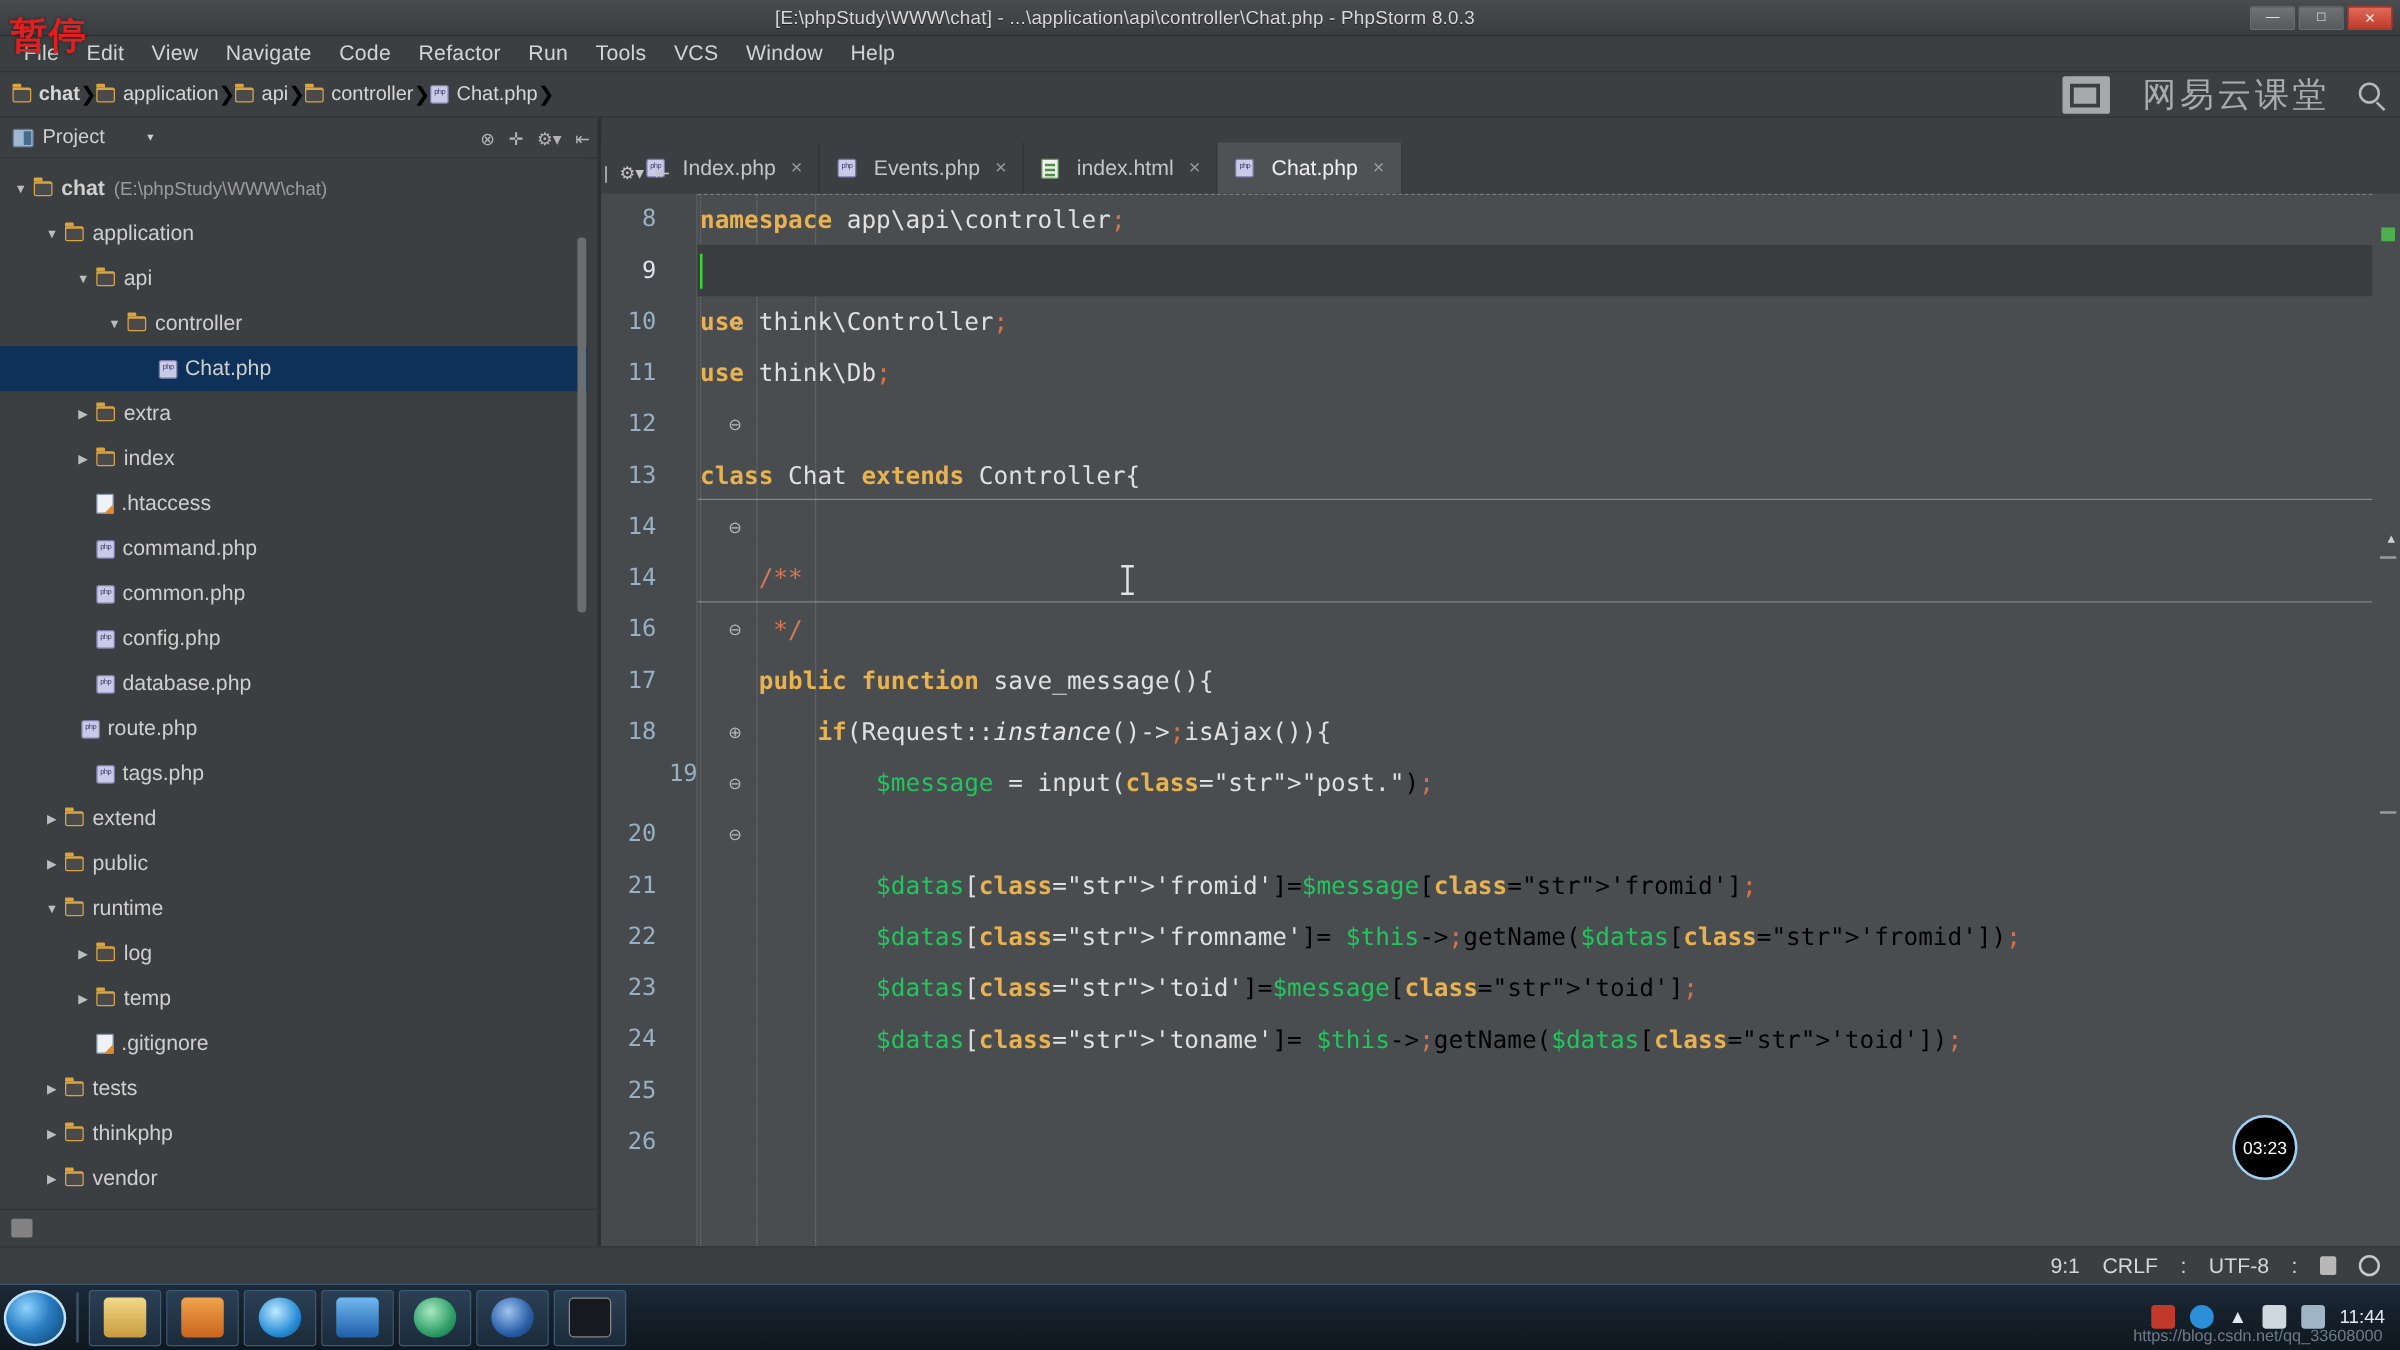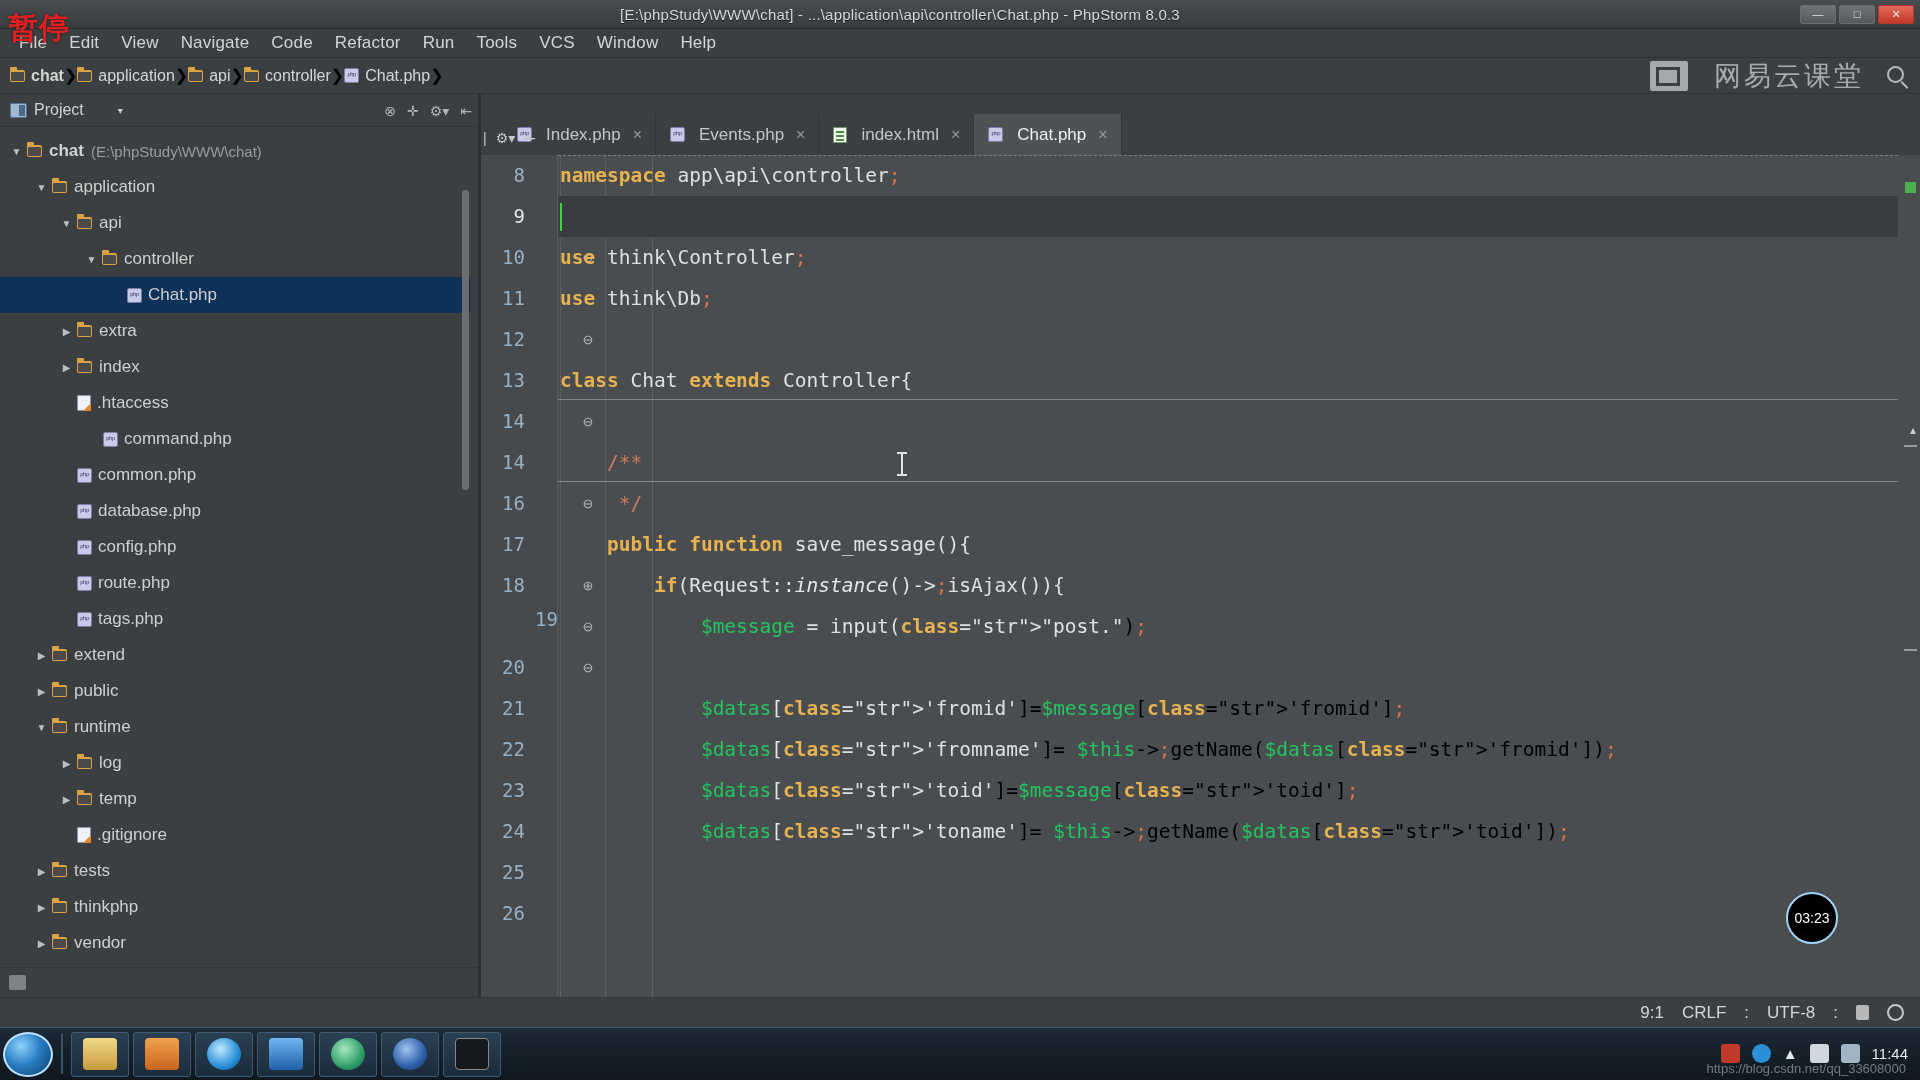--- a/index.html
+++ b/index.html
@@ -449,41 +449,41 @@
       <div class="row" style="padding-left: 60px;">
         <span class="twisty">▶</span>
         <span class="ic-folder" style="margin-right: 7px;"></span>
         <span class="lbl">index</span>
       </div>
       <div class="row" style="padding-left: 60px;">
         <span class="twisty"></span>
         <span class="ic-hta"></span>
         <span class="lbl">.htaccess</span>
       </div>
-      <div class="row" style="padding-left: 60px; margin-left: 26px;">
+      <div class="row" style="padding-left: 60px;">
         <span class="twisty"></span>
         <span class="ic-php"></span>
         <span class="lbl">command.php</span>
       </div>
       <div class="row" style="padding-left: 60px;">
         <span class="twisty"></span>
         <span class="ic-php"></span>
         <span class="lbl">common.php</span>
       </div>
       <div class="row" style="padding-left: 60px;">
         <span class="twisty"></span>
         <span class="ic-php"></span>
+        <span class="lbl">config.php</span>
+      </div>
+      <div class="row" style="padding-left: 60px;">
+        <span class="twisty"></span>
+        <span class="ic-php"></span>
         <span class="lbl">database.php</span>
       </div>
-      <div class="row" style="padding-left: 60px;">
-        <span class="twisty"></span>
-        <span class="ic-php"></span>
-        <span class="lbl">config.php</span>
-      </div>
-      <div class="row" style="padding-left: 60px;">
+      <div class="row" style="padding-left: 48px;">
         <span class="twisty"></span>
         <span class="ic-php"></span>
         <span class="lbl">route.php</span>
       </div>
       <div class="row" style="padding-left: 60px;">
         <span class="twisty"></span>
         <span class="ic-php"></span>
         <span class="lbl">tags.php</span>
       </div>
       <div class="row" style="padding-left: 35px;">

